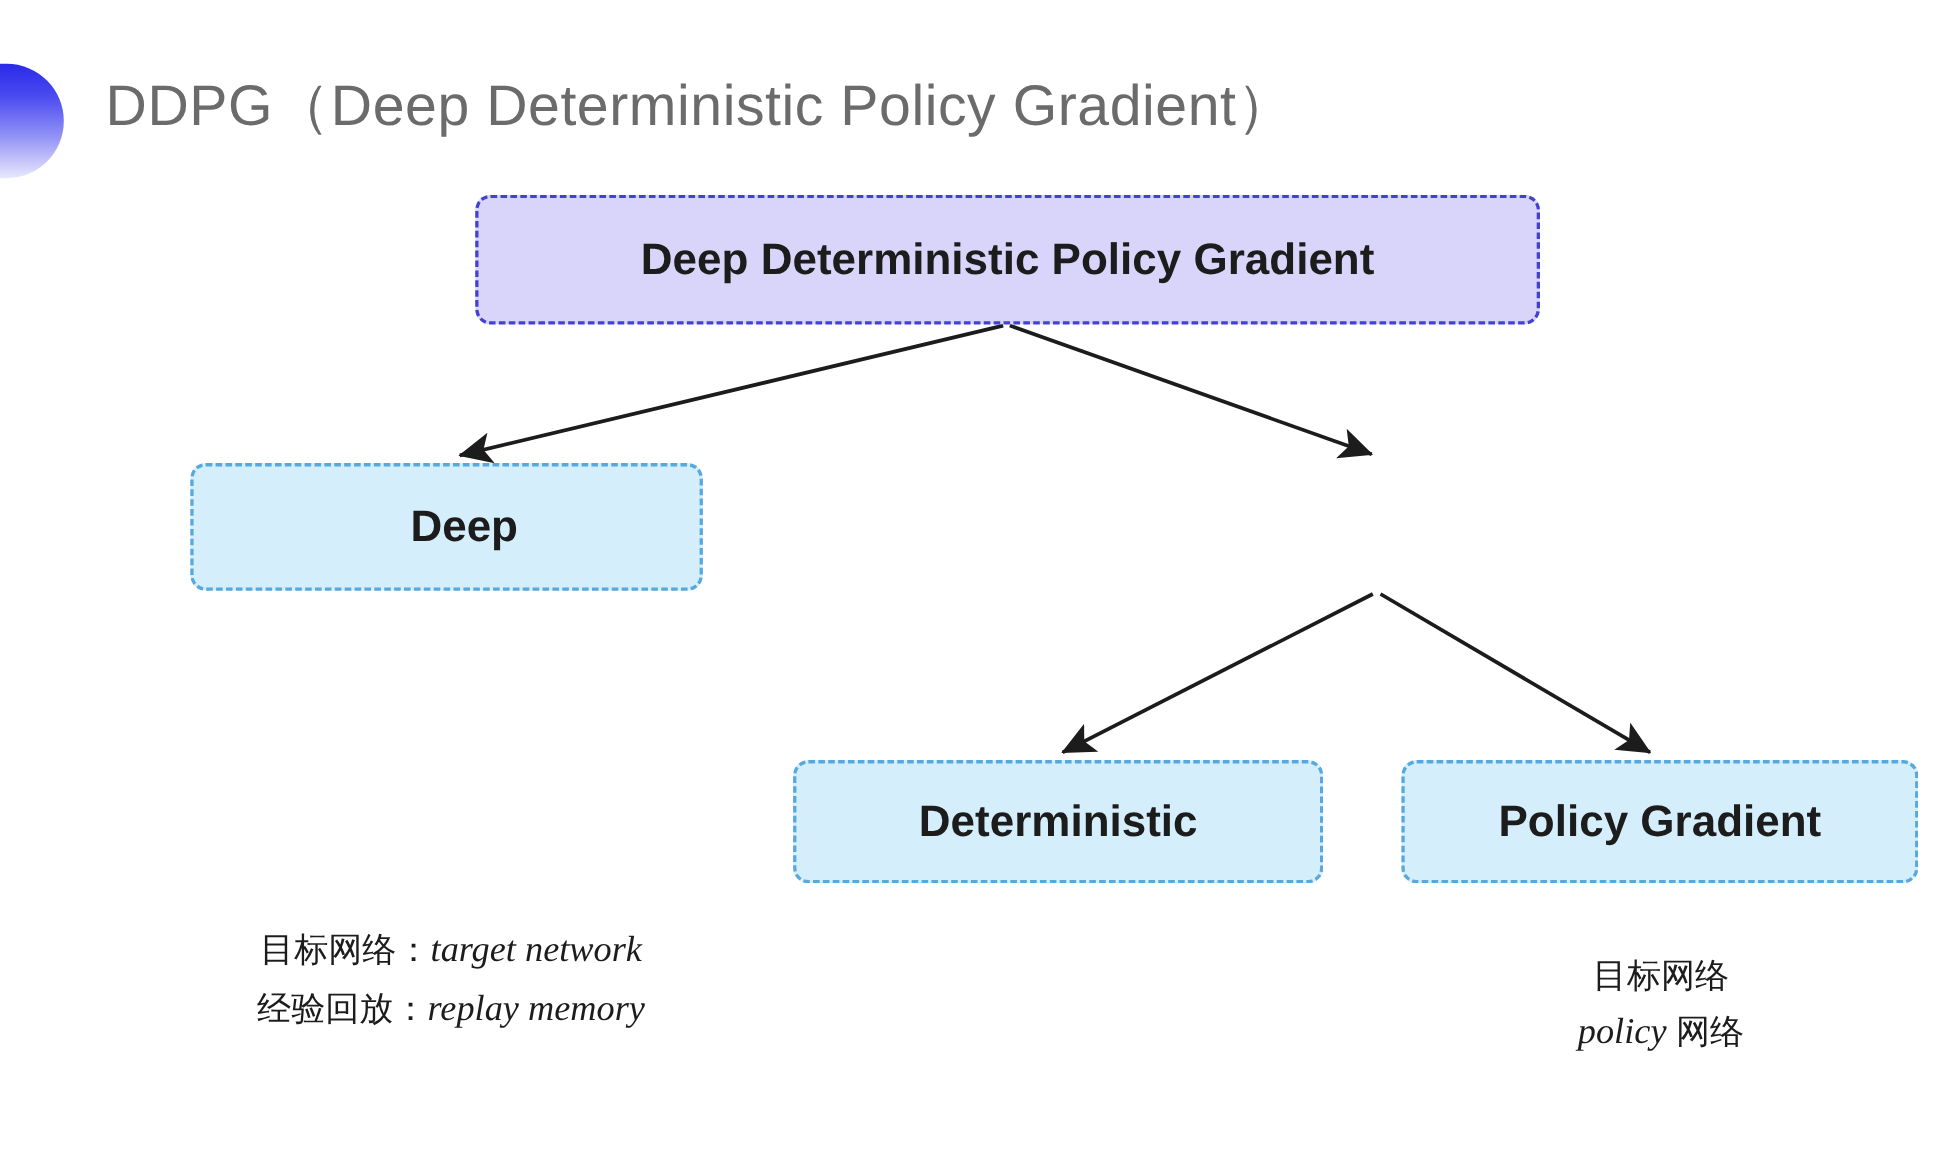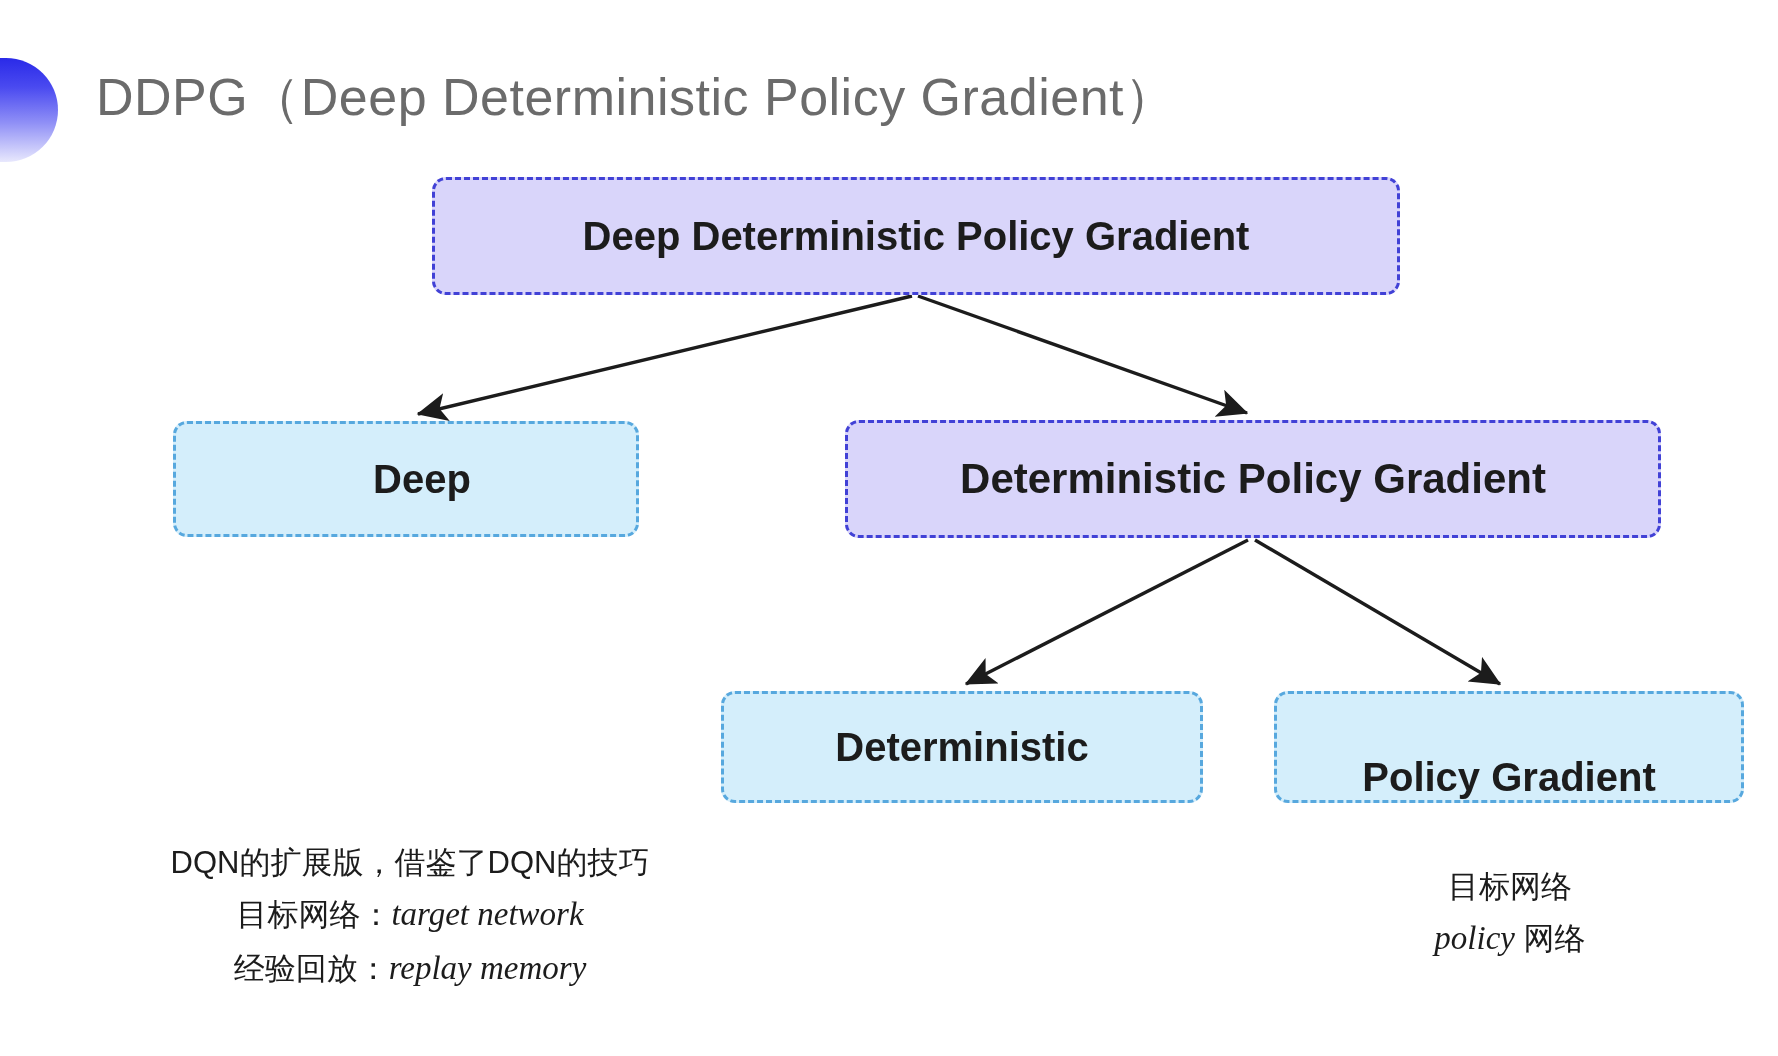--- a/index.html
+++ b/index.html
@@ -71,21 +71,21 @@
   .node.blue {
     background: #d4eefb;
     border: 3px dashed #57a8de;
   }
   .node-label { display: block; }
 
   #node-root   { left: 432px; top: 177px; width: 968px; height: 118px; font-size: 40px; }
   #node-deep   { left: 173px; top: 421px; width: 466px; height: 116px; font-size: 40px; padding-left: 32px; }
   #node-dpg    { left: 845px; top: 420px; width: 816px; height: 118px; font-size: 42px; }
   #node-det    { left: 721px; top: 691px; width: 482px; height: 112px; font-size: 40px; }
-  #node-pg     { left: 1274px; top: 691px; width: 470px; height: 112px; font-size: 40px; align-items: flex-end; }
+  #node-pg     { left: 1274px; top: 691px; width: 470px; height: 112px; font-size: 40px; }
 
   
   .caption {
     position: absolute;
     color: #1c1c1c;
     text-align: center;
     font-size: 31px;
     line-height: 1.62;
     white-space: nowrap;
   }
@@ -128,34 +128,30 @@
   </svg>
 
   <div class="node purple" id="node-root">
     <span class="node-label">Deep Deterministic Policy Gradient</span>
   </div>
 
   <div class="node blue" id="node-deep">
     <span class="node-label">Deep</span>
   </div>
 
-  <div class="node purple" id="node-dpg">
-    <span class="node-label">Deterministic Policy Gradient</span>
-  </div>
 
   <div class="node blue" id="node-det">
     <span class="node-label">Deterministic</span>
   </div>
 
   <div class="node blue" id="node-pg">
     <span class="node-label">Policy Gradient</span>
   </div>
 
   <div class="caption" id="caption-deep">
-    <div>DQN的扩展版，借鉴了DQN的技巧</div>
     <div>
       <span>目标网络：</span><span class="mathit">target network</span>
     </div>
     <div>
       <span>经验回放：</span><span class="mathit">replay memory</span>
     </div>
   </div>
 
 
   <div class="caption" id="caption-pg">

